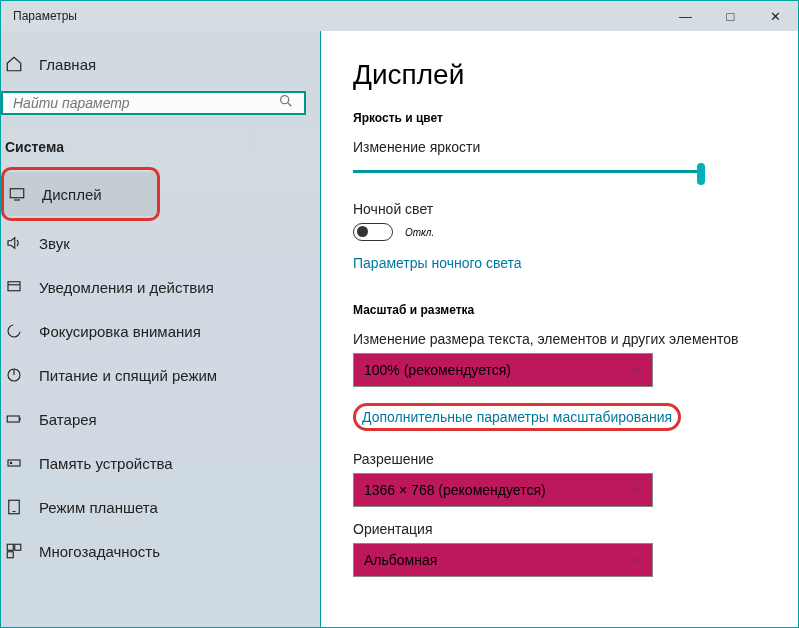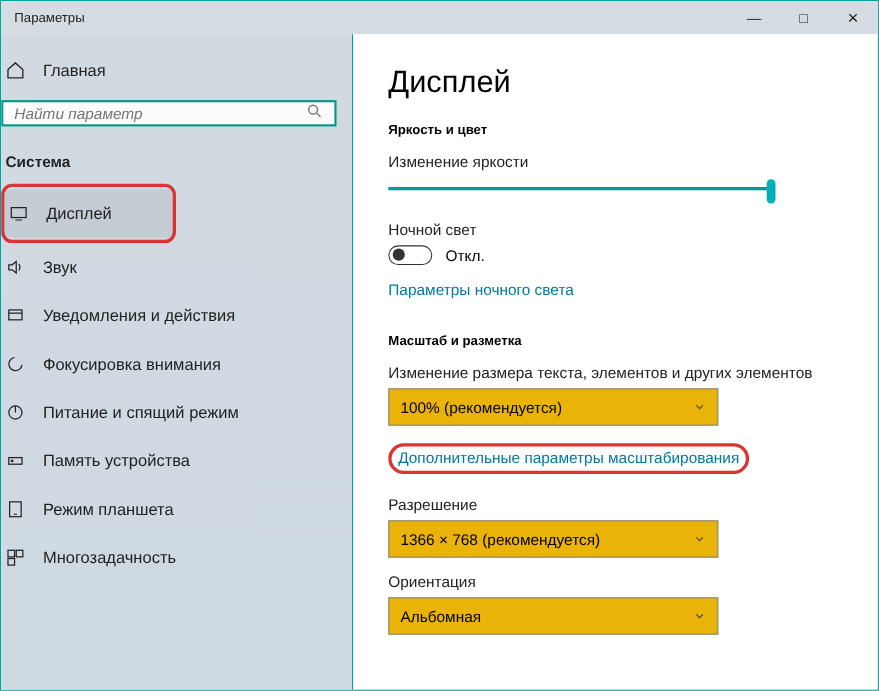--- a/index.html
+++ b/index.html
@@ -24,24 +24,24 @@
   .page-title { font-size:28px; font-weight:400; margin-bottom:20px; }
   .section-h { font-size:12px; font-weight:600; margin:6px 0 14px 0; }
   .field-label { font-size:14px; margin-bottom:6px; color:#222; }
   .slider-wrap { margin:4px 0 20px 0; }
   .slider { width:350px; height:20px; display:flex; align-items:center; }
   .slider-track { width:100%; height:3px; background:#0099a0; position:relative; }
   .slider-thumb { position:absolute; right:-2px; top:-7px; width:8px; height:22px; border-radius:4px; background:#00b0b8; }
   .toggle-row { display:flex; align-items:center; gap:12px; margin-bottom:14px; }
   .toggle { width:40px; height:18px; border:1.5px solid #333; border-radius:10px; position:relative; background:#fff; }
   .toggle-knob { width:11px; height:11px; border-radius:50%; background:#333; position:absolute; left:3px; top:2px; }
-  .toggle-lbl { font-size:14px; }
+  .toggle-lbl { font-size:10px;font-style:italic; }
   .link-text { color:#0078a0; font-size:14px; margin:4px 0 32px 0; }
   .link-red { border:3px solid #d33; border-radius:14px; display:inline-block; padding:2px 6px; margin:2px 0 14px 0; }
-  .combo { width:300px; height:34px; border:1px solid #888; display:flex; align-items:center; justify-content:space-between; padding:0 10px; font-size:14px; margin-bottom:14px; background:#eab308; }
+  .combo { width:300px; height:34px; border:1px solid #888; display:flex; align-items:center; justify-content:space-between; padding:0 10px; font-size:14px; margin-bottom:14px; background:#be185d; }
   .combo svg { width:12px; height:12px; }
   .gap { height:6px; }
 </style>
 </head>
 <body>
 
 <div class="titlebar">
   <span>Параметры</span>
   <div class="controls">
     <div class="ctl">—</div>
@@ -108,20 +108,27 @@
     </div>
 
     <div class="nav-item">
       <svg viewBox="0 0 24 24" fill="none" stroke="#222" stroke-width="1.5">
           <circle cx="12" cy="12" r="8"></circle>
           <line x1="12" y1="4" x2="12" y2="12"></line>
         </svg>
       <span>Питание и спящий режим</span>
     </div>
 
+    <div class="nav-item">
+      <svg viewBox="0 0 24 24" fill="none" stroke="#222" stroke-width="1.5">
+          <rect x="3" y="8" width="16" height="8"></rect>
+          <line x1="20" y1="10" x2="20" y2="14"></line>
+        </svg>
+      <span>Батарея</span>
+    </div>
 
     <div class="nav-item">
       <svg viewBox="0 0 24 24" fill="none" stroke="#222" stroke-width="1.5">
           <rect x="4" y="8" width="16" height="8"></rect>
           <circle cx="8" cy="12" r="1"></circle>
         </svg>
       <span>Память устройства</span>
     </div>
 
     <div class="nav-item">

